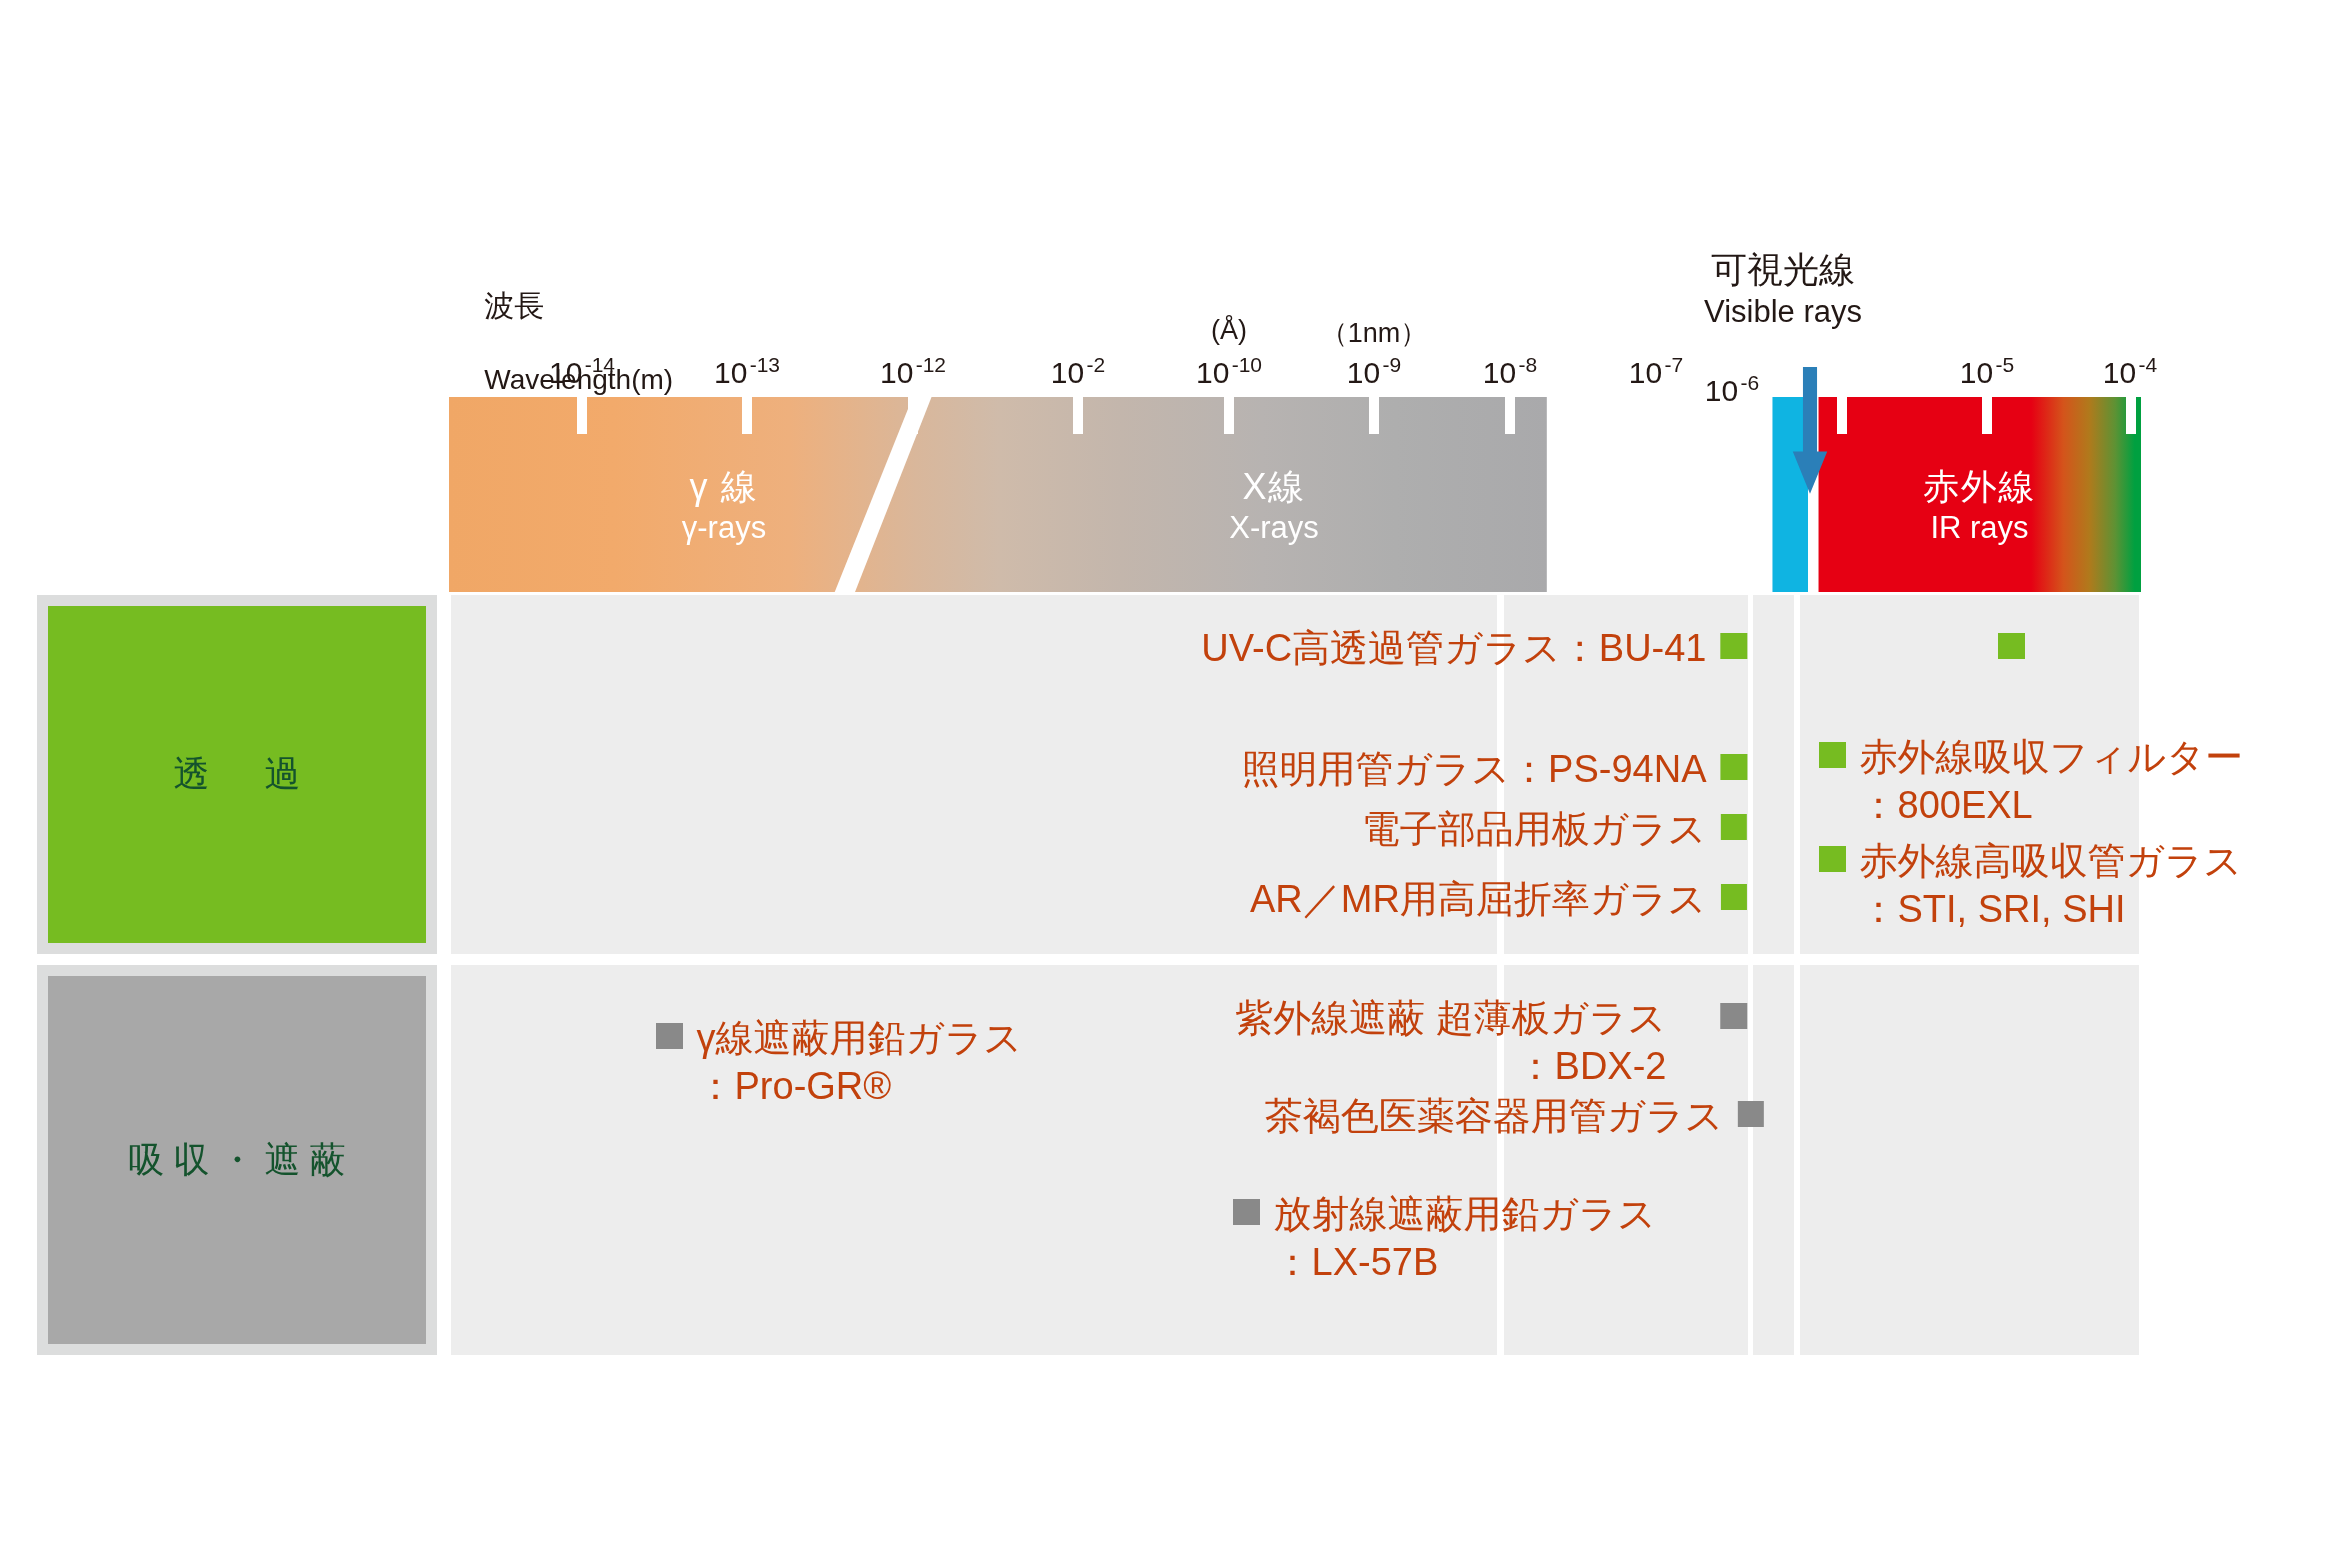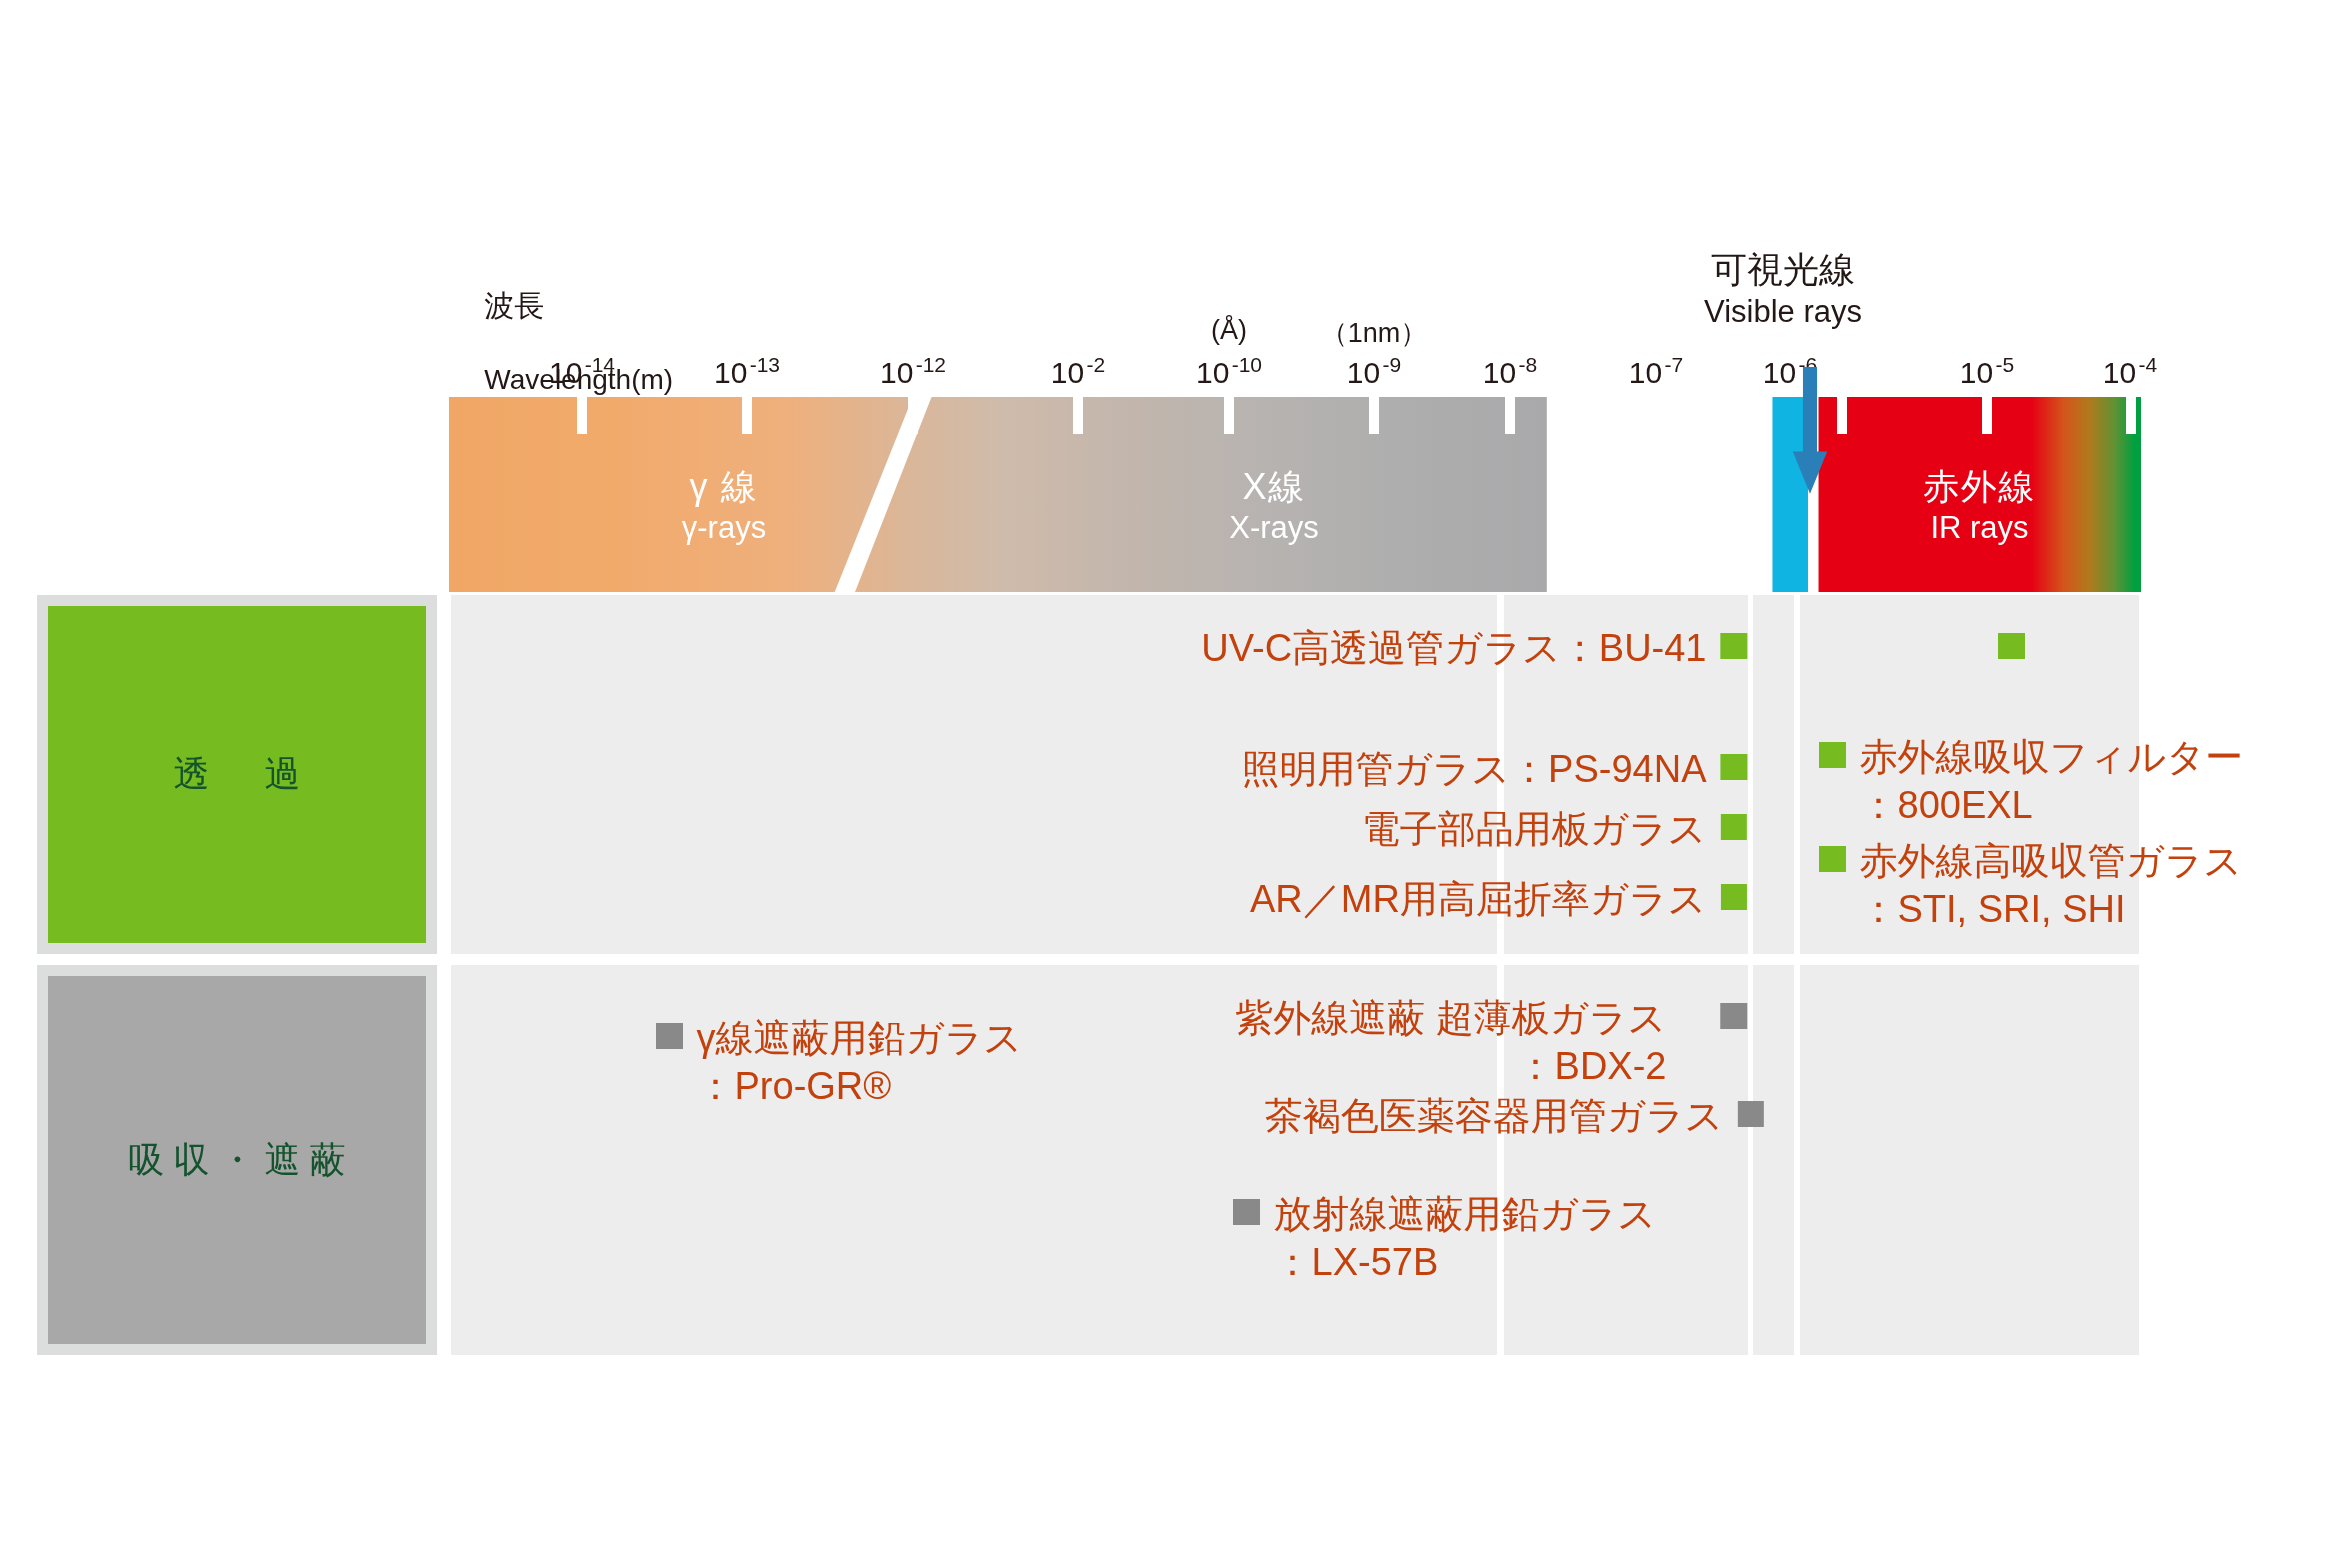--- a/index.html
+++ b/index.html
@@ -93,21 +93,21 @@
       <div class="tick-label" style="left: 582px;"><span>10</span><span class="exp">-14</span></div>
       <div class="tick-label" style="left: 747px;"><span>10</span><span class="exp">-13</span></div>
       <div class="tick-label" style="left: 913px;"><span>10</span><span class="exp">-12</span></div>
       <div class="tick-label" style="left: 1078px;"><span>10</span><span class="exp">-2</span></div>
       <div class="tick-label" style="left: 1229px;"><span>10</span><span class="exp">-10</span></div>
       <div class="unit-label" style="left: 1229px;">(Å)</div>
       <div class="tick-label" style="left: 1374px;"><span>10</span><span class="exp">-9</span></div>
       <div class="unit-label" style="left: 1374px;">（1nm）</div>
       <div class="tick-label" style="left: 1510px;"><span>10</span><span class="exp">-8</span></div>
       <div class="tick-label" style="left: 1656px;"><span>10</span><span class="exp">-7</span></div>
-      <div class="tick-label" style="left: 1790px;"><span>10</span><span class="exp">-6</span></div>
+      <div class="tick-label" style="left: 1732px; margin-top: 18px;"><span>10</span><span class="exp">-6</span></div>
       <div class="tick-label" style="left: 1987px;"><span>10</span><span class="exp">-5</span></div>
       <div class="tick-label" style="left: 2130px;"><span>10</span><span class="exp">-4</span></div>
     </div>
 
   <div class="visible-callout">
     <span class="jp">可視光線</span>
     <span class="en">Visible rays</span>
   </div>
 
   <div id="spectrum">

